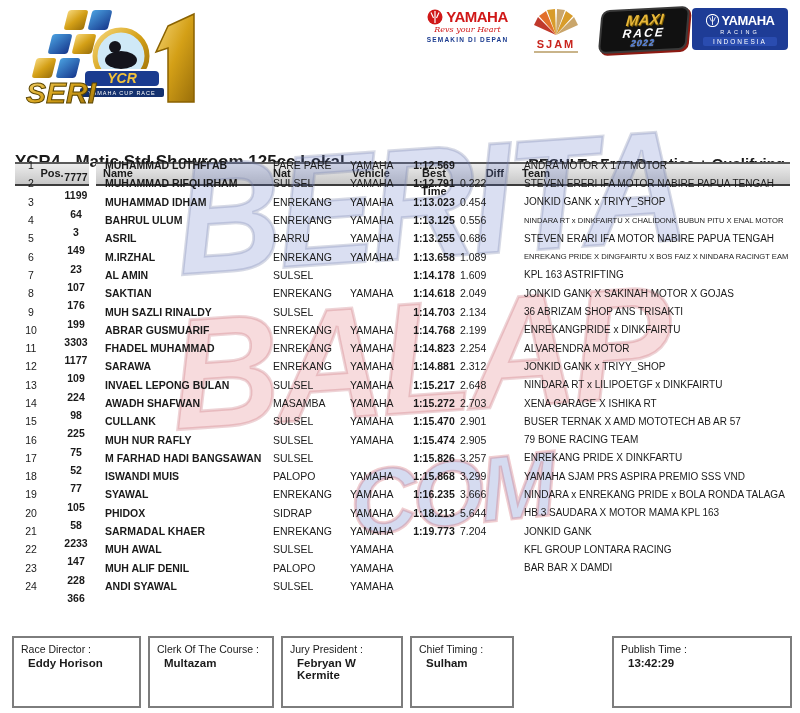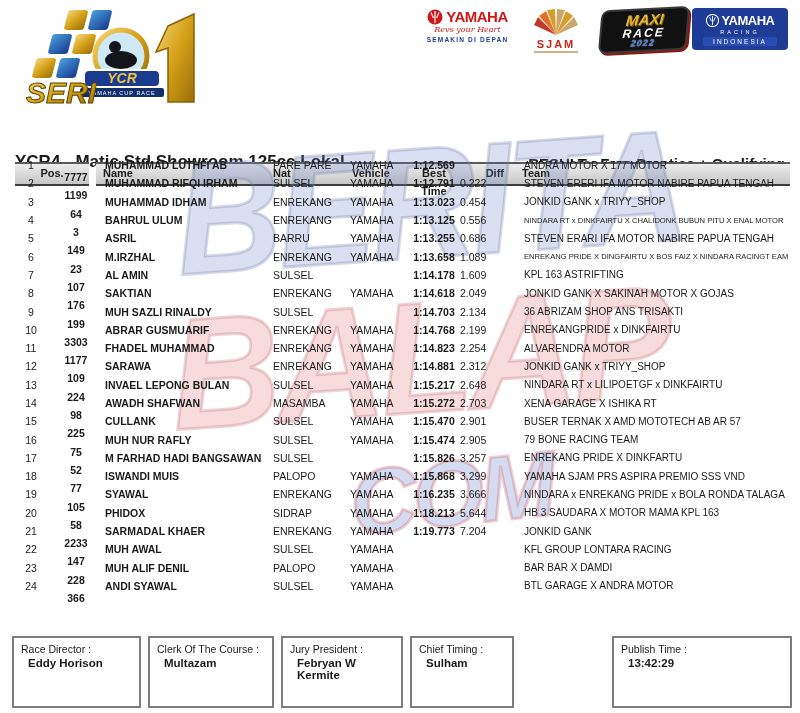--- a/index.html
+++ b/index.html
@@ -443,21 +443,20 @@
   </div>
 
   <div class="trow">
     <div class="c-pos">24</div>
     <div class="c-num">366</div>
     <div class="c-name">ANDI SYAWAL</div>
     <div class="c-nat">SULSEL</div>
     <div class="c-veh">YAMAHA</div>
     <div class="c-best"></div>
     <div class="c-diff"></div>
-    <div class="c-team">BTL GARAGE X ANDRA MOTOR</div>
   </div>
 </div>
 
 <div class="fbox fb1">
   <div class="lab">Race Director :</div>
   <div class="val">Eddy Horison</div>
 </div>
 <div class="fbox fb2">
   <div class="lab">Clerk Of The Course :</div>
   <div class="val">Multazam</div>

